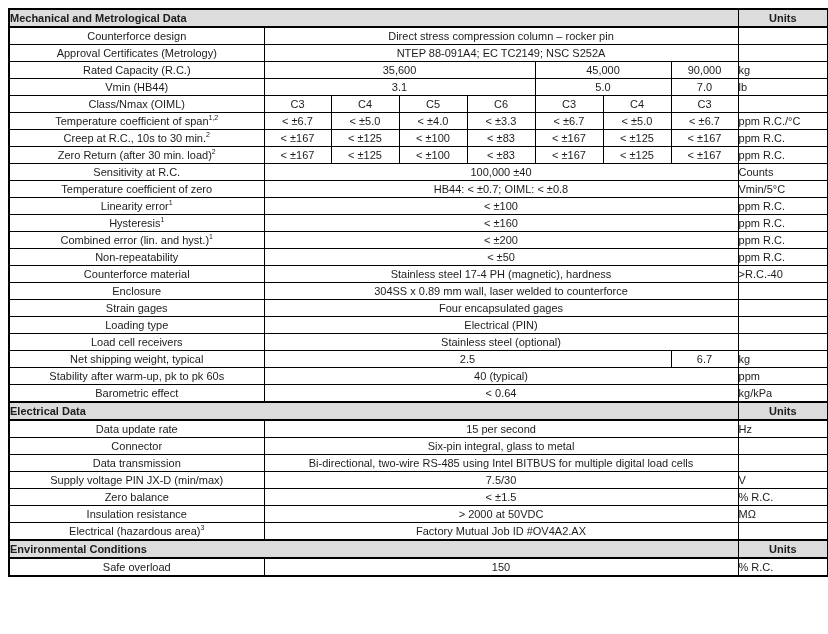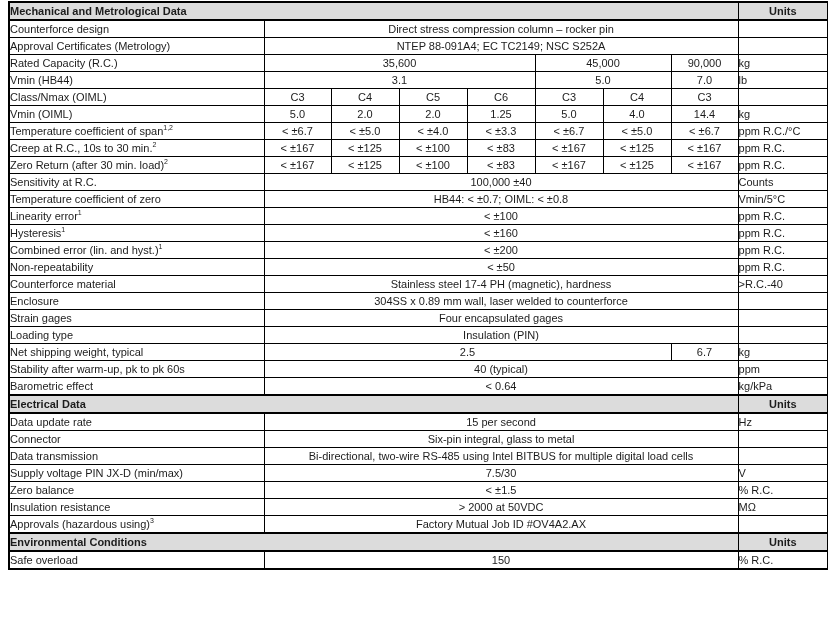--- a/index.html
+++ b/index.html
@@ -13,35 +13,35 @@
   .page {
     width: 828px;
     height: 634px;
     background: #ffffff;
     overflow: hidden;
   }
   table.spec {
     border-collapse: collapse;
     table-layout: fixed;
     width: 819px;
-    margin: 1px 0 0 8px;
+    margin: 8px 0 0 8px;
     border: 2px solid #000000;
     font-size: 11px;
     color: #1c1c1c;
   }
   table.spec td {
     border: 1px solid #000000;
     height: 16px;
     padding: 0;
     line-height: 15px;
     overflow: hidden;
     white-space: nowrap;
     vertical-align: middle;
   }
-  td.lbl { text-align: left; padding-left: 4px; }
+  td.lbl { text-align: center; padding-left: 4px; }
   td.val { text-align: center; }
   td.unit { text-align: left; padding-left: 4px; }
   tr.section-row td {
     background: #dcdcdc;
     font-weight: bold;
     border-top: 2px solid #000000;
     border-bottom: 2px solid #000000;
   }
   td.sec-title { text-align: left; padding-left: 4px; }
   td.sec-units { text-align: center; padding-left: 4px; }
@@ -97,31 +97,20 @@
           <td class="val" colspan="1">C3</td>
           <td class="val" colspan="1">C4</td>
           <td class="val" colspan="1">C5</td>
           <td class="val" colspan="1">C6</td>
           <td class="val" colspan="1">C3</td>
           <td class="val" colspan="1">C4</td>
           <td class="val" colspan="1">C3</td>
           <td class="unit"></td>
         </tr>
         <tr>
-          <td class="lbl"><span>Vmin (OIML)</span></td>
-          <td class="val" colspan="1">5.0</td>
-          <td class="val" colspan="1">2.0</td>
-          <td class="val" colspan="1">2.0</td>
-          <td class="val" colspan="1">1.25</td>
-          <td class="val" colspan="1">5.0</td>
-          <td class="val" colspan="1">4.0</td>
-          <td class="val" colspan="1">14.4</td>
-          <td class="unit">kg</td>
-        </tr>
-        <tr>
           <td class="lbl"><span>Temperature coefficient of span</span><sup>1,2</sup></td>
           <td class="val" colspan="1">&lt; ±6.7</td>
           <td class="val" colspan="1">&lt; ±5.0</td>
           <td class="val" colspan="1">&lt; ±4.0</td>
           <td class="val" colspan="1">&lt; ±3.3</td>
           <td class="val" colspan="1">&lt; ±6.7</td>
           <td class="val" colspan="1">&lt; ±5.0</td>
           <td class="val" colspan="1">&lt; ±6.7</td>
           <td class="unit">ppm R.C./°C</td>
         </tr>
@@ -187,21 +176,26 @@
           <td class="val" colspan="7">304SS x 0.89 mm wall, laser welded to counterforce</td>
           <td class="unit"></td>
         </tr>
         <tr>
           <td class="lbl"><span>Strain gages</span></td>
           <td class="val" colspan="7">Four encapsulated gages</td>
           <td class="unit"></td>
         </tr>
         <tr>
           <td class="lbl"><span>Loading type</span></td>
-          <td class="val" colspan="7">Insulation (PIN)</td>
+          <td class="val" colspan="7">Electrical (PIN)</td>
+          <td class="unit"></td>
+        </tr>
+        <tr>
+          <td class="lbl"><span>Load cell receivers</span></td>
+          <td class="val" colspan="7">Stainless steel (optional)</td>
           <td class="unit"></td>
         </tr>
         <tr>
           <td class="lbl"><span>Net shipping weight, typical</span></td>
           <td class="val" colspan="6">2.5</td>
           <td class="val" colspan="1">6.7</td>
           <td class="unit">kg</td>
         </tr>
         <tr>
           <td class="lbl"><span>Stability after warm-up, pk to pk 60s</span></td>
@@ -241,21 +235,21 @@
           <td class="lbl"><span>Zero balance</span></td>
           <td class="val" colspan="7">&lt; ±1.5</td>
           <td class="unit">% R.C.</td>
         </tr>
         <tr>
           <td class="lbl"><span>Insulation resistance</span></td>
           <td class="val" colspan="7">&gt; 2000 at 50VDC</td>
           <td class="unit">MΩ</td>
         </tr>
         <tr>
-          <td class="lbl"><span>Approvals (hazardous using)</span><sup>3</sup></td>
+          <td class="lbl"><span>Electrical (hazardous area)</span><sup>3</sup></td>
           <td class="val" colspan="7">Factory Mutual Job ID #OV4A2.AX</td>
           <td class="unit"></td>
         </tr>
         <tr class="section-row">
           <td class="sec-title" colspan="8">Environmental Conditions</td>
           <td class="sec-units">Units</td>
         </tr>
         <tr>
           <td class="lbl"><span>Safe overload</span></td>
           <td class="val" colspan="7">150</td>

